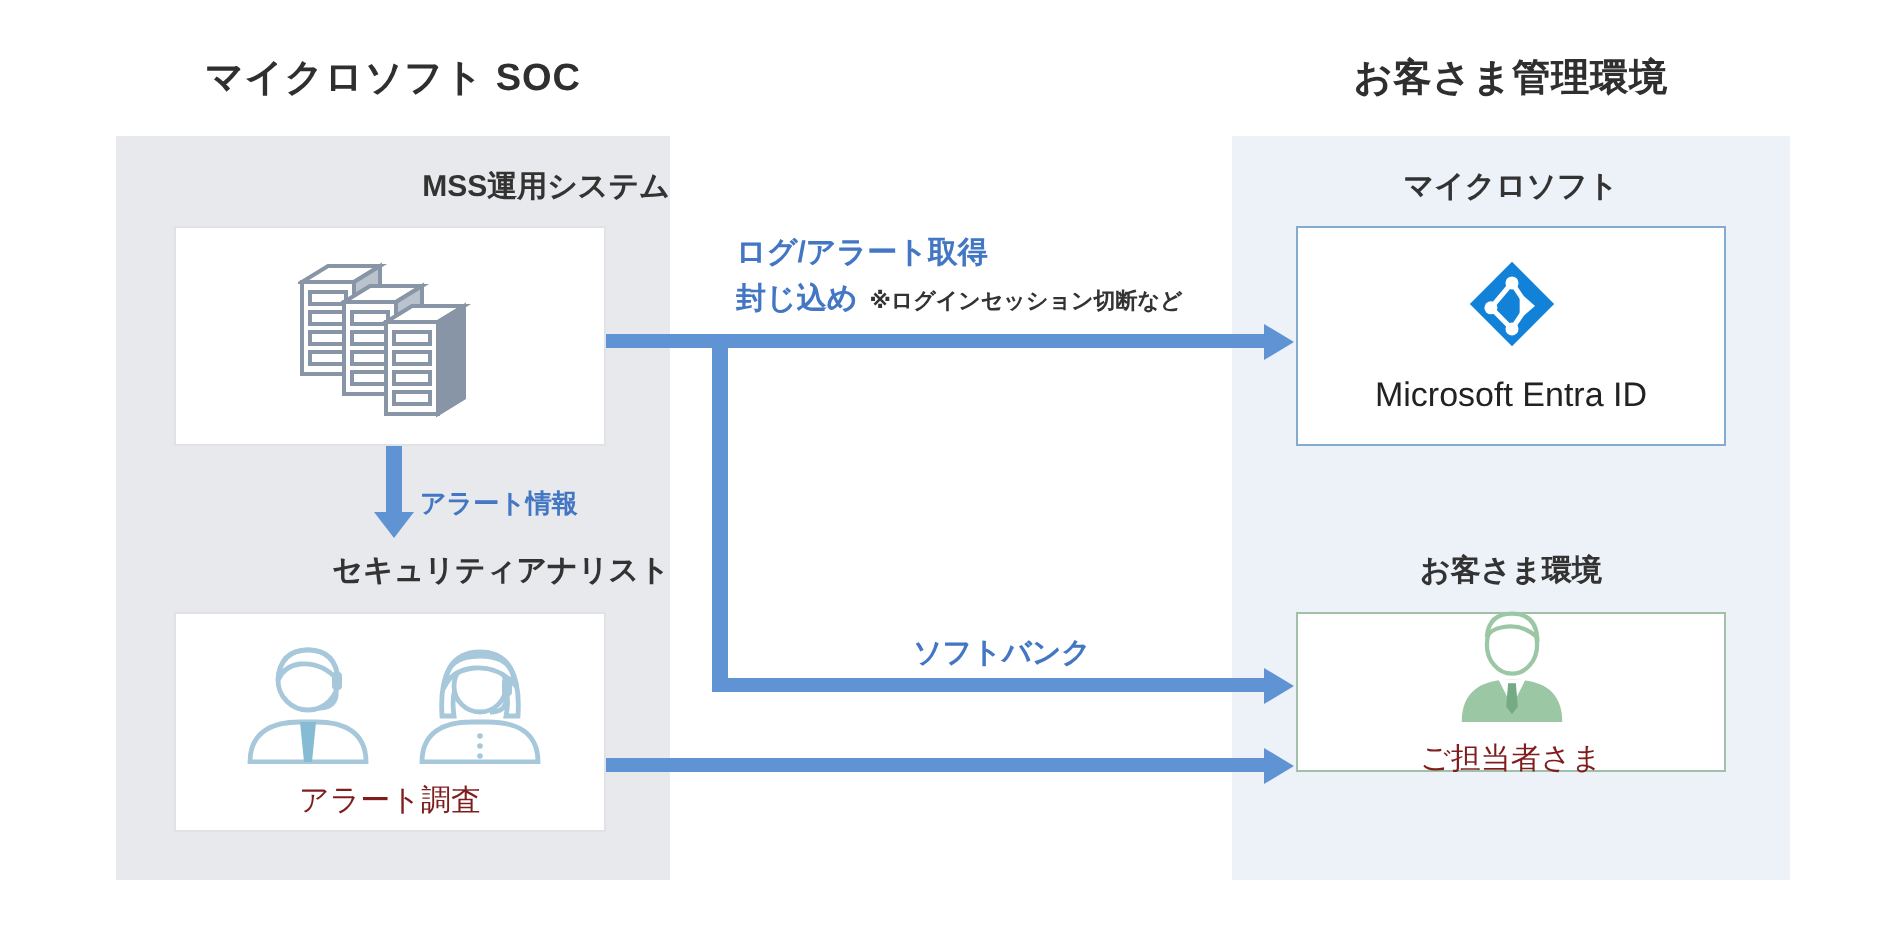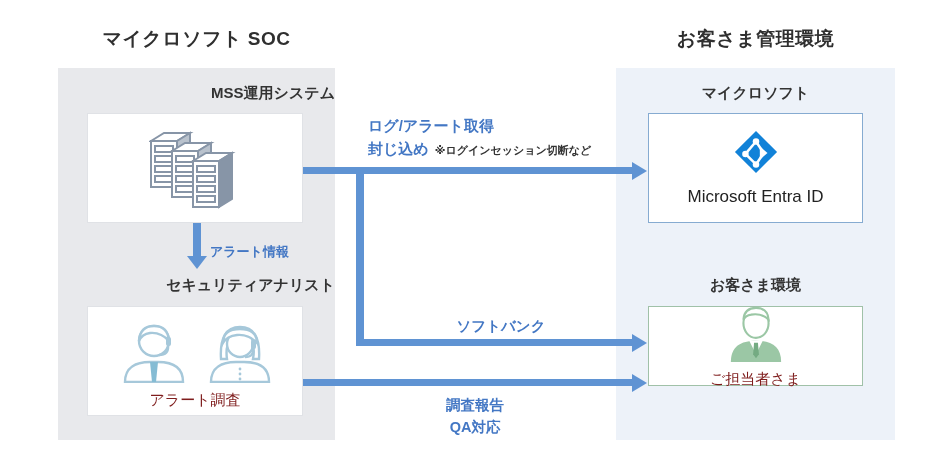--- a/index.html
+++ b/index.html
@@ -186,18 +186,14 @@
   <div class="head-right arrow2-head"></div>
 
   <div class="bar-h arrow3-bar"></div>
   <div class="head-right arrow3-head"></div>
 
   <div class="flow flow-log">ログ/アラート取得</div>
   <div class="flow flow-containment">
     <span>封じ込め</span><span class="flow-note">※ログインセッション切断など</span>
   </div>
   <div class="flow flow-alert-notice">ソフトバンク</div>
-  <div class="flow flow-report">
-    <div>調査報告</div>
-    <div>QA対応</div>
-  </div>
 
 </div>
 
 </body></html>

